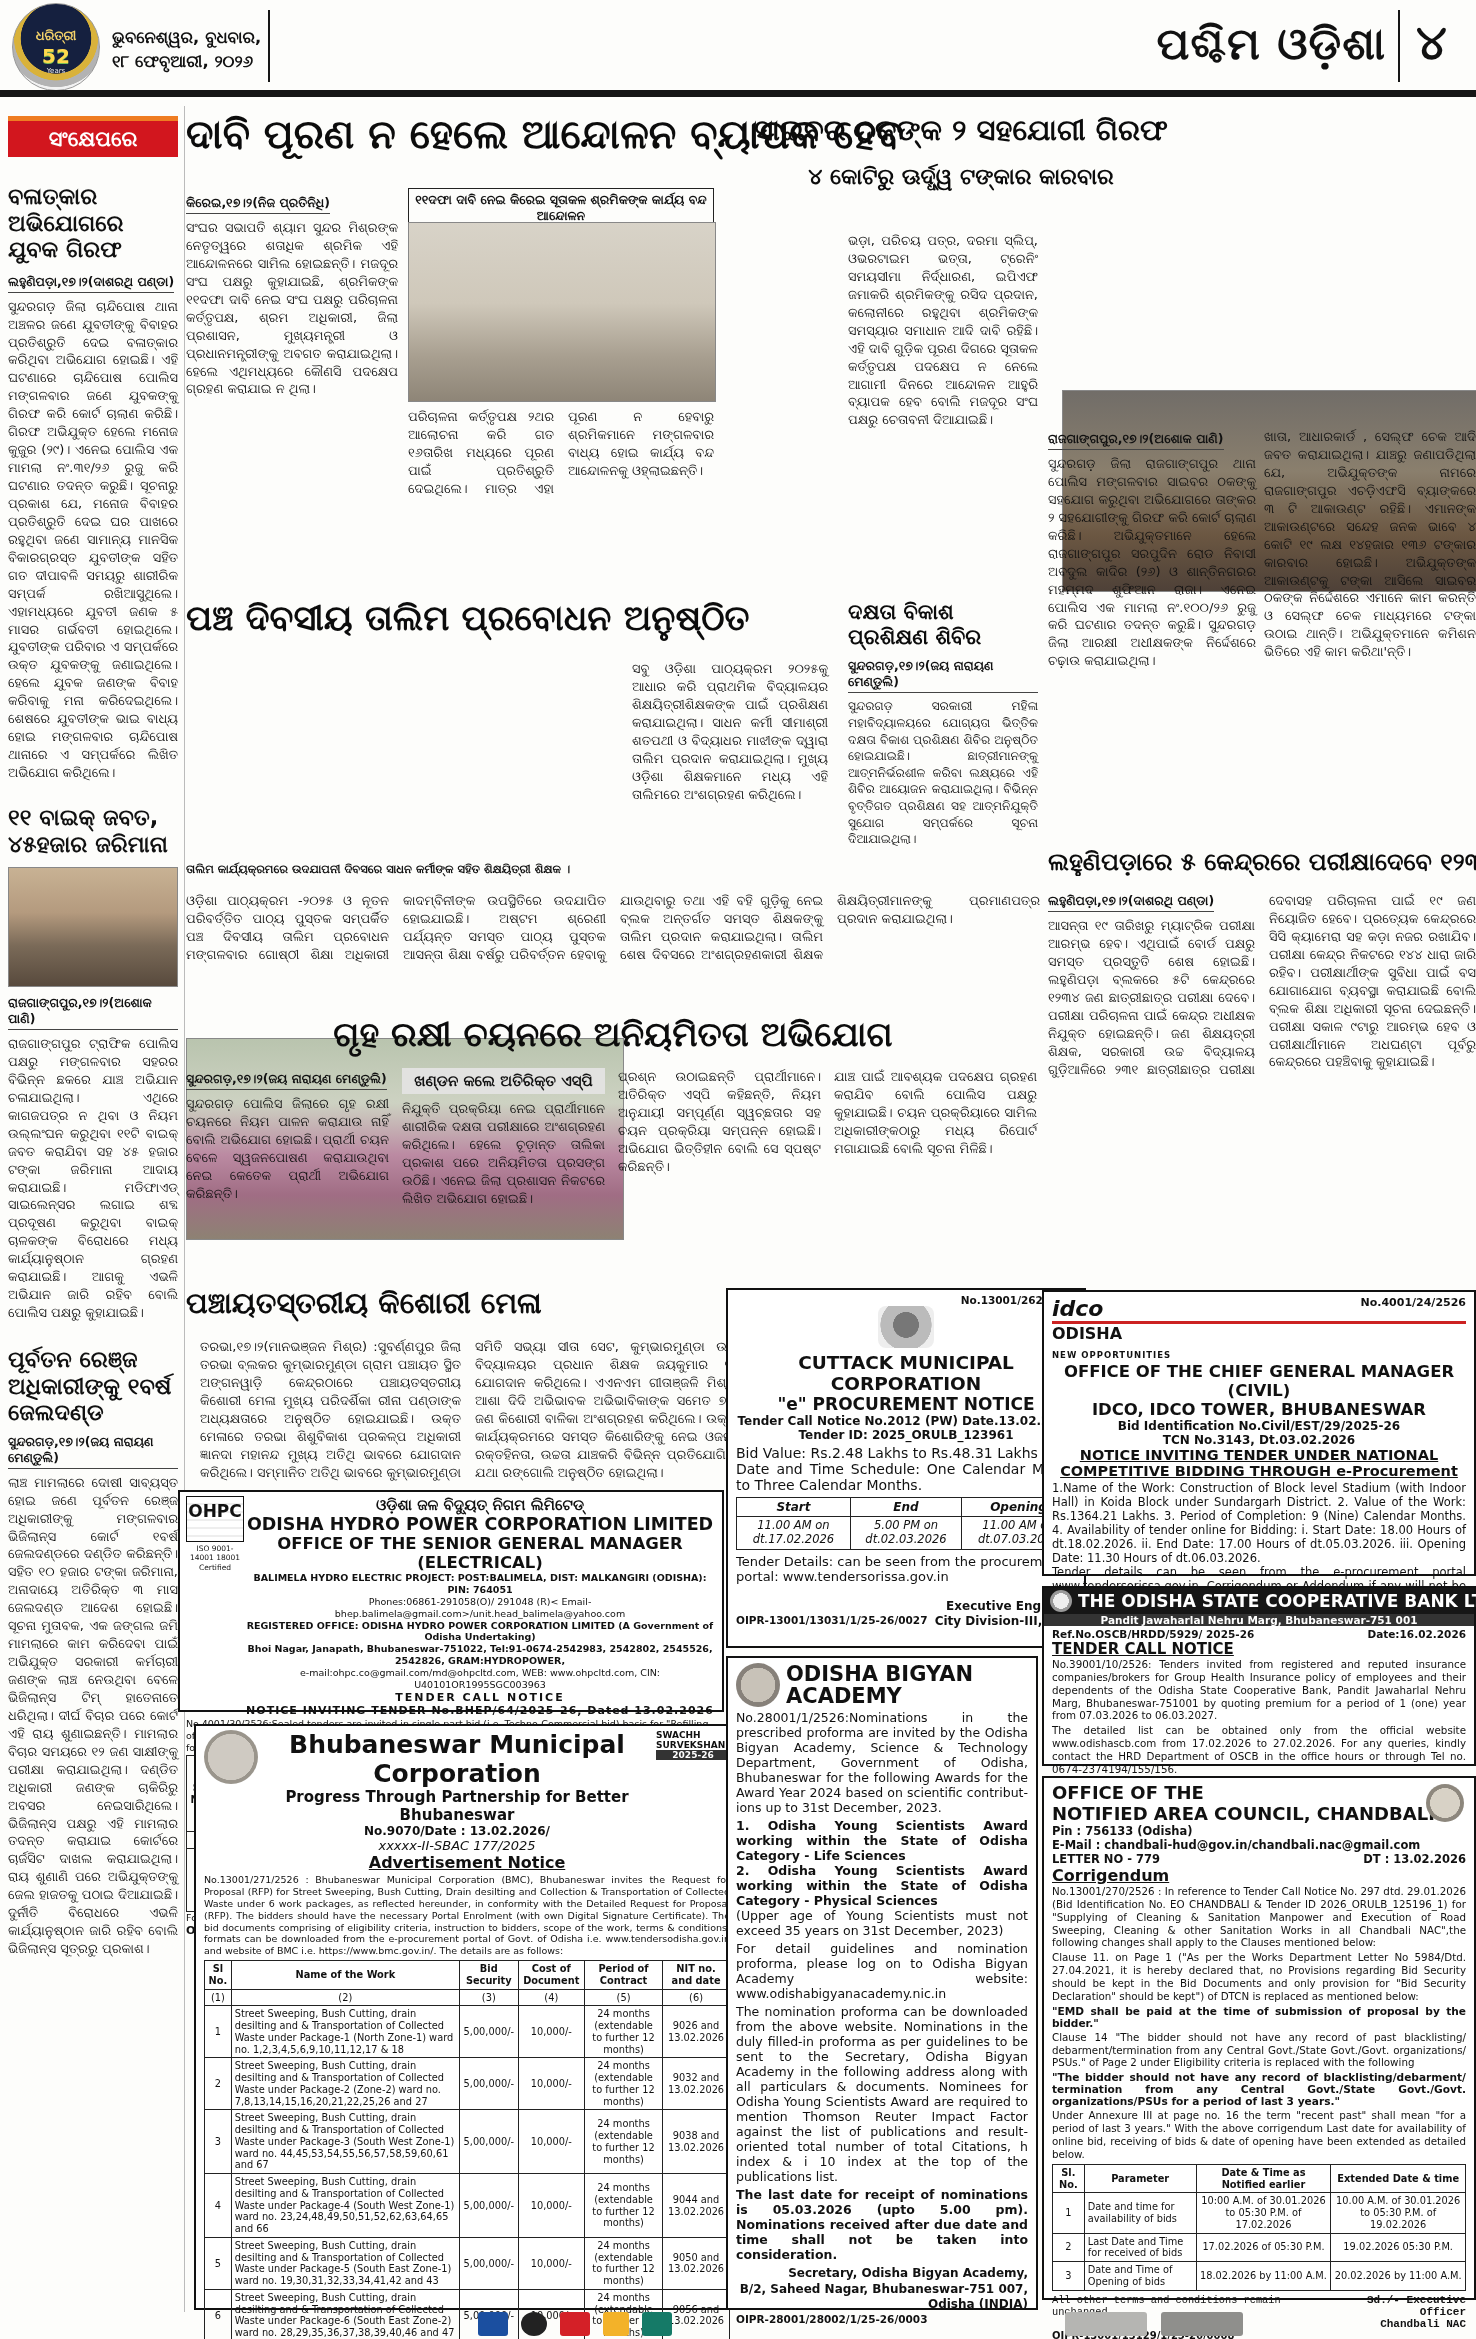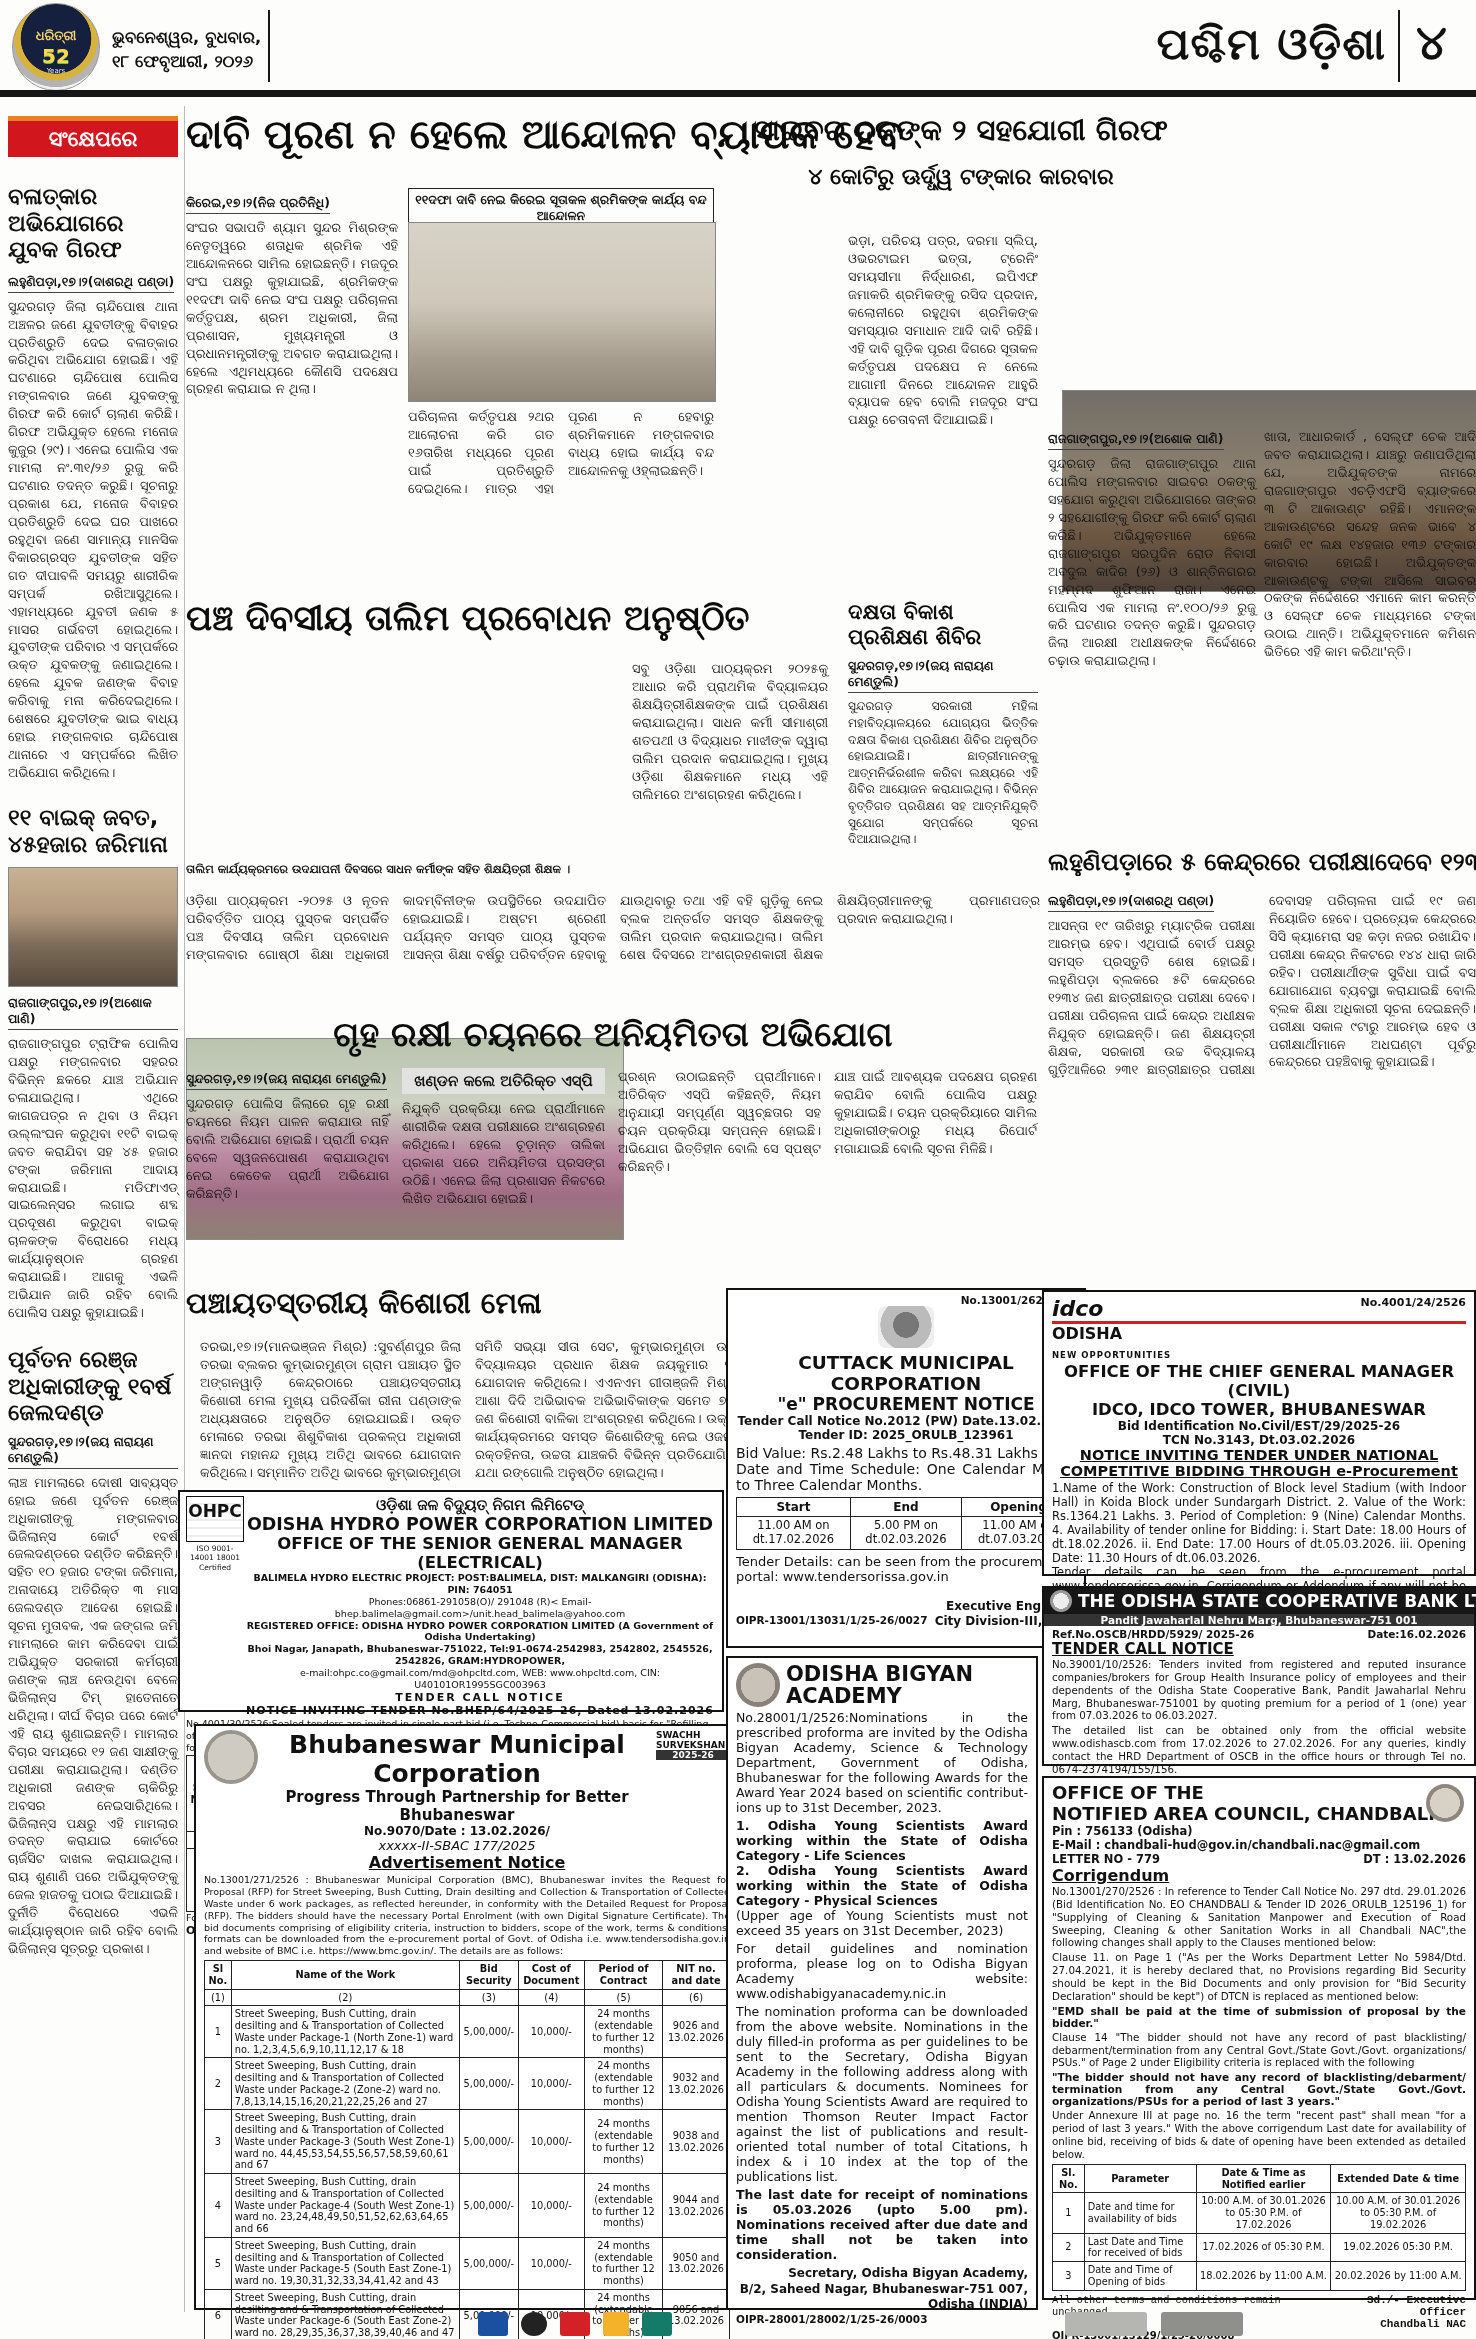--- a/index.html
+++ b/index.html
@@ -297,21 +297,21 @@
     <div style="display:flex;justify-content:flex-end;font-weight:bold;font-size:10.5px;">
       <span>No.13001/262/2526</span>
     </div>
     <div class="ctr"><span style="display:inline-block;width:56px;height:42px;border-radius:8px;background:radial-gradient(circle at 50% 45%,#777 0 35%,#bbb 36% 70%,#eee 71% 100%);"></span></div>
     <div class="ctr" style="font-weight:800;font-size:18.5px;">CUTTACK MUNICIPAL CORPORATION</div>
     <div class="ctr" style="font-weight:800;font-size:17px;">"e" PROCUREMENT NOTICE</div>
     <div class="ctr" style="font-weight:700;font-size:12px;">Tender Call Notice No.2012 (PW) Date.13.02.2026</div>
     <div class="ctr" style="font-weight:700;font-size:12px;">Tender ID: 2025_ORULB_123961</div>
     <div style="font-size:14px;margin-top:3px;">Bid Value: Rs.2.48 Lakhs to Rs.48.31 Lakhs</div>
     <div class="jt" style="font-size:14px;">Date and Time Schedule: One Calendar Month to Three Calendar Months.</div>
-    <table style="margin-top:4px;">
+    <table style="margin-top:4px;font-style:italic;">
       <tbody>
           <tr class="ctr">
         <th style="font-size:12px;">Start</th>
         <th style="font-size:12px;">End</th>
         <th style="font-size:12px;">Opening</th>
       </tr>
       <tr class="ctr">
         <td style="font-size:11.5px;">11.00 AM on dt.17.02.2026</td>
         <td style="font-size:11.5px;">5.00 PM on dt.02.03.2026</td>
         <td style="font-size:11.5px;">11.00 AM on dt.07.03.2026</td>

